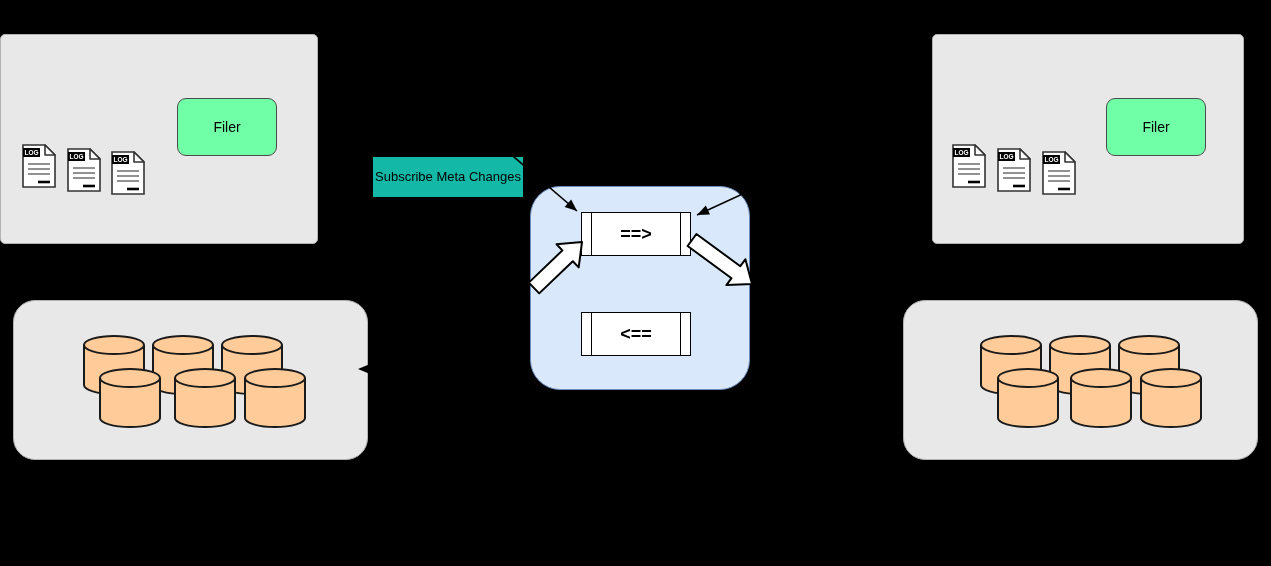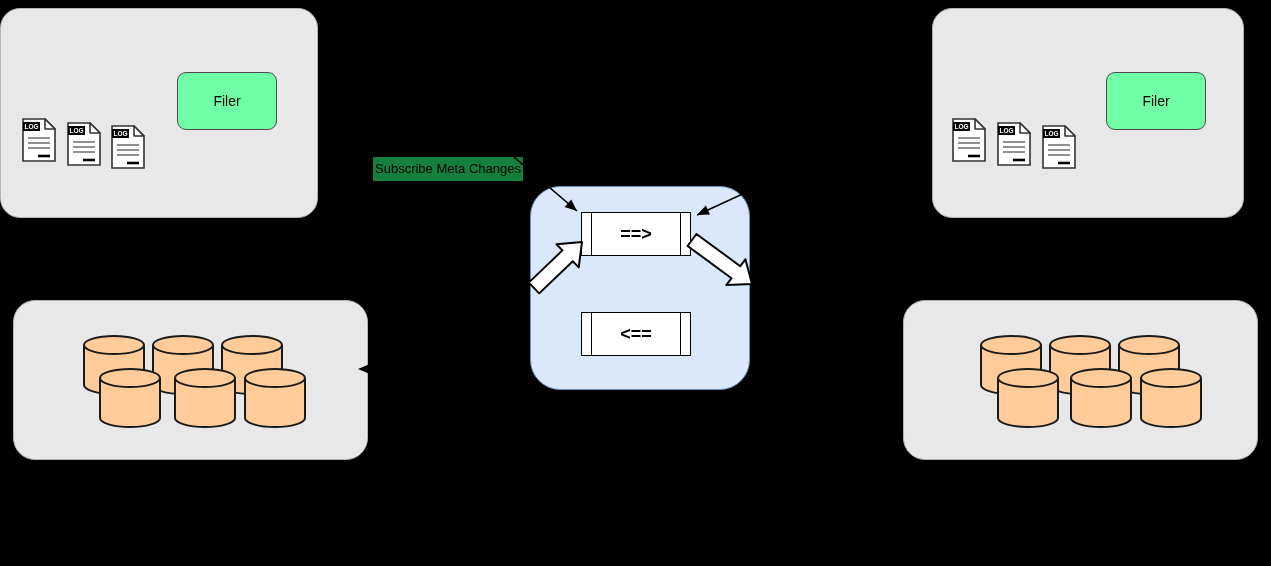--- a/index.html
+++ b/index.html
@@ -16,21 +16,21 @@
     --cylinder-stroke:#1a1a1a;
     --doc-fill:#ffffff;
     --doc-stroke:#333333;
     --arrow-color:#000000;
   }
   *{box-sizing:border-box;margin:0;padding:0}
   html,body{background:var(--background);}
   body{font-family:"Liberation Sans","DejaVu Sans",sans-serif;}
   .canvas{position:relative;width:1271px;height:566px;background:var(--background);overflow:hidden;}
 
-  .cluster{position:absolute;background:var(--cluster-fill);border:1px solid var(--cluster-border);border-radius:20px;}
+  .cluster{position:absolute;background:var(--cluster-fill);border:1px solid var(--cluster-border);border-radius:5px;margin-top:26px;}
   .cluster.tl{left:0px;top:8px;width:318px;height:210px;}
   .cluster.tr{left:932px;top:8px;width:312px;height:210px;}
 
   .volbox{position:absolute;background:var(--cluster-fill);border:1px solid var(--cluster-border);border-radius:22px;}
   .volbox.bl{left:13px;top:300px;width:355px;height:160px;}
   .volbox.br{left:903px;top:300px;width:355px;height:160px;}
 
   .filer{position:absolute;width:100px;height:58px;background:var(--filer-fill);border:1px solid var(--filer-border);
          border-radius:9px;display:flex;align-items:center;justify-content:center;font-size:14px;color:#000;}
   .cluster.tl .filer{left:176px;top:63px;}
@@ -51,22 +51,22 @@
   .queuebox{position:absolute;left:530px;top:186px;width:220px;height:204px;background:var(--queue-box-fill);
             border:1px solid var(--queue-box-border);border-radius:30px;}
   .queue-item{position:absolute;left:50px;width:110px;height:44px;background:var(--queue-item-fill);
               border:1.5px solid var(--queue-item-border);display:flex;align-items:center;justify-content:center;}
   .queue-item.forward{top:25px;}
   .queue-item.backward{top:125px;}
   .qcap{position:absolute;top:0;bottom:0;width:0;border-left:1.5px solid var(--queue-item-border);}
   .qcap.l{left:9px}.qcap.r{right:9px}
   .qlabel{font-weight:bold;font-size:18px;color:#000;letter-spacing:0px;}
 
-  .sub-label{position:absolute;left:373px;top:157px;background:#15803d;color:#000;font-size:13px;
-             line-height:1.25;padding:4px 2px;white-space:nowrap;}
+  .sub-label{position:absolute;left:373px;top:157px;background:#14b8a6;color:#000;font-size:13px;
+             line-height:1.25;padding:12px 2px;white-space:nowrap;}
 
   .overlay{position:absolute;left:0;top:0;pointer-events:none;}
   .thin-arrow{stroke:var(--arrow-color);stroke-width:1.6;fill:none;}
   .arrow-head{fill:var(--arrow-color);stroke:none;}
   .block-arrow{fill:#fff;stroke:var(--arrow-color);stroke-width:2;stroke-linejoin:round;}
 </style>
 </head>
 <body>
 
 <div class="canvas">

